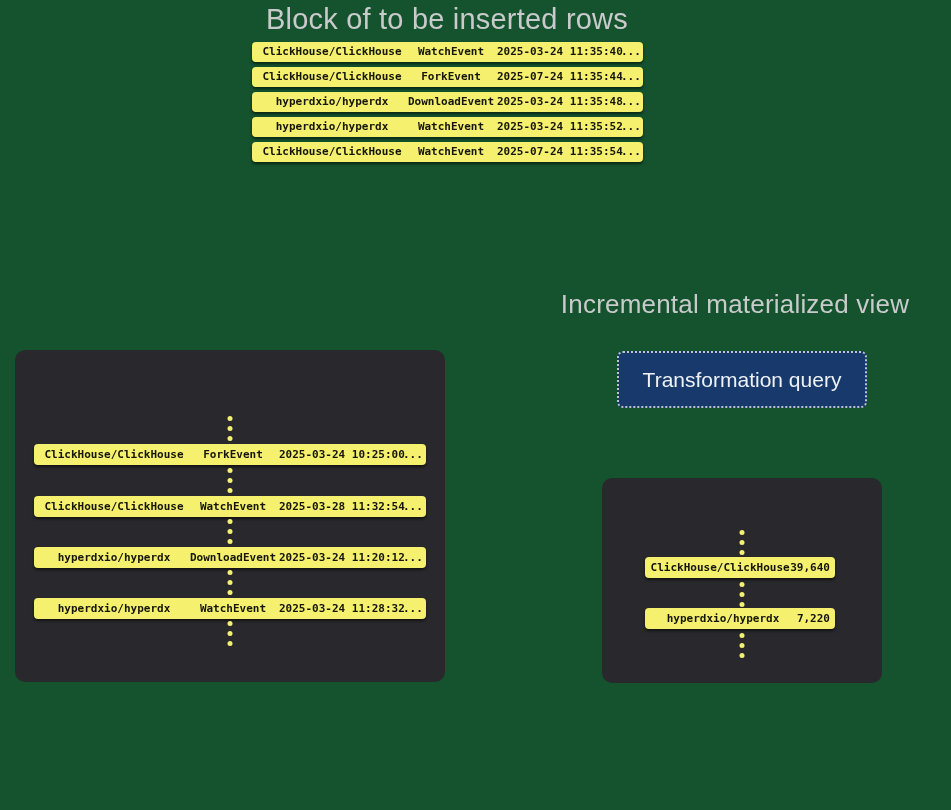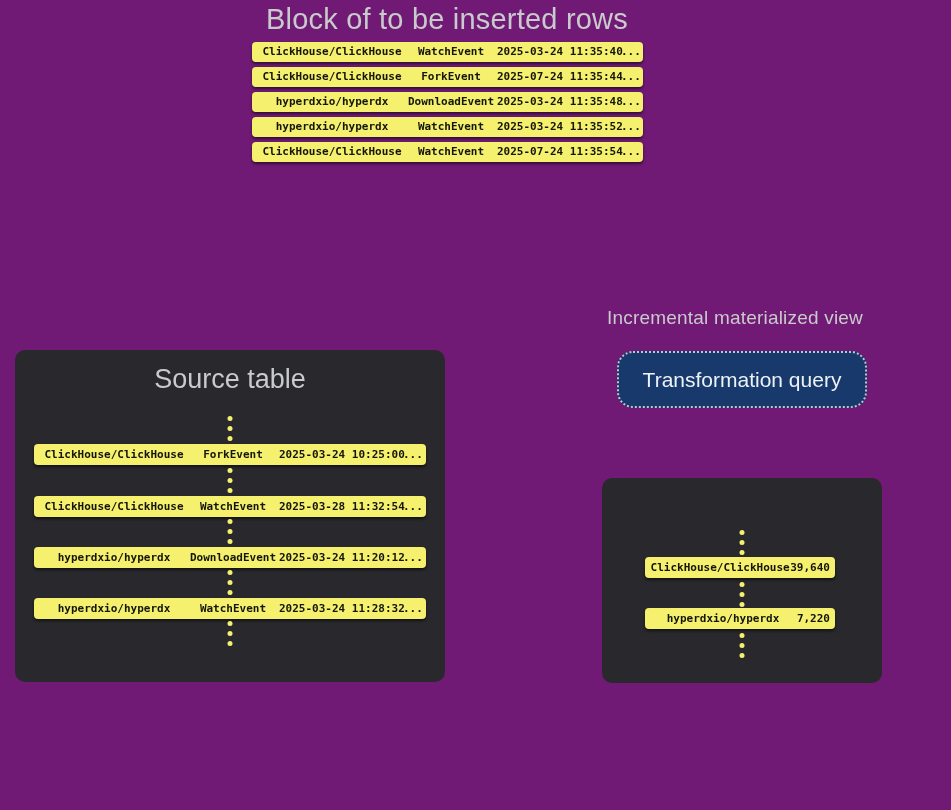--- a/index.html
+++ b/index.html
@@ -5,29 +5,29 @@
   :root{
     --yellow:#f5f16e;
     --card:#29292d;
     --title:#c9cacb;
     --rowtext:#15150a;
     --btnbg:#17396b;
   }
   *{margin:0;padding:0;box-sizing:border-box;}
   html,body{background:#000;}
   .canvas{
-    position:relative;width:951px;height:810px;background:#701a75;overflow:hidden;
+    position:relative;width:951px;height:810px;background:#14532d;overflow:hidden;
     font-family:"Liberation Sans",sans-serif;
   }
   .big-title{
     position:absolute;color:var(--title);font-size:29px;font-weight:400;
     text-align:center;letter-spacing:.2px;white-space:nowrap;
   }
   #insert-title{left:112px;top:3px;width:670px;}
-  #mv-title{left:520px;top:307px;width:430px;font-size:19px;}
+  #mv-title{left:520px;top:289px;width:430px;font-size:26px;}
 
   
   .mono-row{
     background:var(--yellow);color:var(--rowtext);
     font-family:"DejaVu Sans Mono",monospace;font-weight:bold;font-size:11px;
     height:20px;line-height:20px;border-radius:4px;
     display:grid;grid-template-columns:146px 92px 124px 1fr;
     align-items:center;padding:0 7px;white-space:nowrap;
     box-shadow:0 2px 3px rgba(0,0,0,.55);
   }
@@ -53,21 +53,21 @@
   .vdots{
     position:absolute;left:50%;transform:translateX(-50%);
     display:flex;flex-direction:column;gap:5px;
   }
   .vdots i{width:5px;height:5px;border-radius:50%;background:var(--yellow);}
 
   
   #transform-btn{
     position:absolute;left:617px;top:351px;width:250px;height:57px;
     background:var(--btnbg);border:2px dotted rgba(222,222,222,.85);
-    border-radius:16px;color:#eef2f6;font-size:21px;font-weight:400;
+    border-radius:6px;color:#eef2f6;font-size:21px;font-weight:400;
     display:flex;align-items:center;justify-content:center;
     font-family:"Liberation Sans",sans-serif;cursor:pointer;white-space:nowrap;
   }
 
   
   .target-row{
     position:absolute;left:43px;width:190px;height:21px;line-height:21px;
     background:var(--yellow);color:var(--rowtext);border-radius:4px;
     font-family:"DejaVu Sans Mono",monospace;font-weight:bold;font-size:11px;
     display:flex;align-items:center;justify-content:space-between;
@@ -110,21 +110,20 @@
     </div>
     <div class="mono-row">
       <span class="c-repo">ClickHouse/ClickHouse</span>
       <span class="c-event">WatchEvent</span>
       <span class="c-ts">2025-07-24 11:35:54</span>
       <span class="c-more">...</span>
     </div>
   </div>
 
   <div class="card" id="source-card">
-    <div class="card-title">Source table</div>
 
     <div class="vdots" style="top:66px">
         <i></i>
         <i></i>
         <i></i>
       </div>
 
     <div class="mono-row" style="top:94px">
       <span class="c-repo">ClickHouse/ClickHouse</span>
       <span class="c-event">ForkEvent</span>

